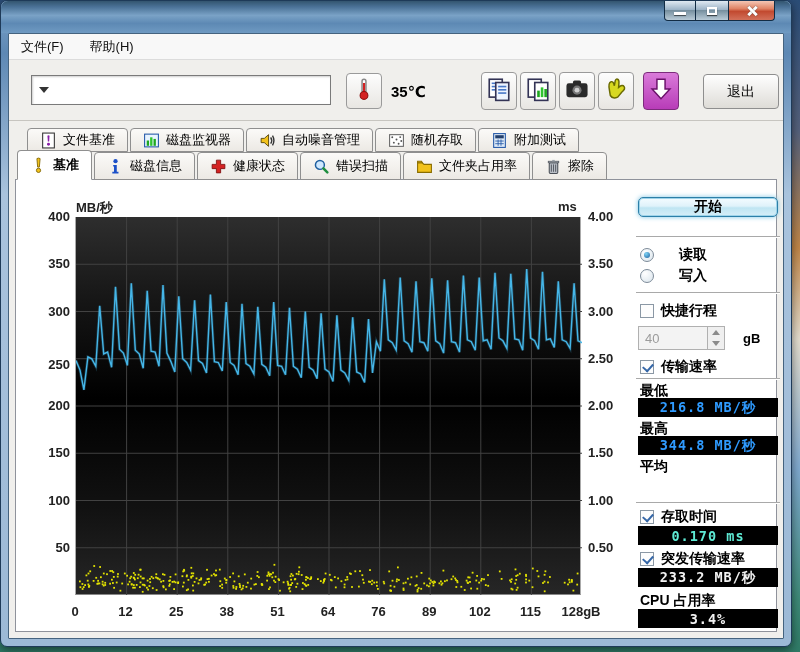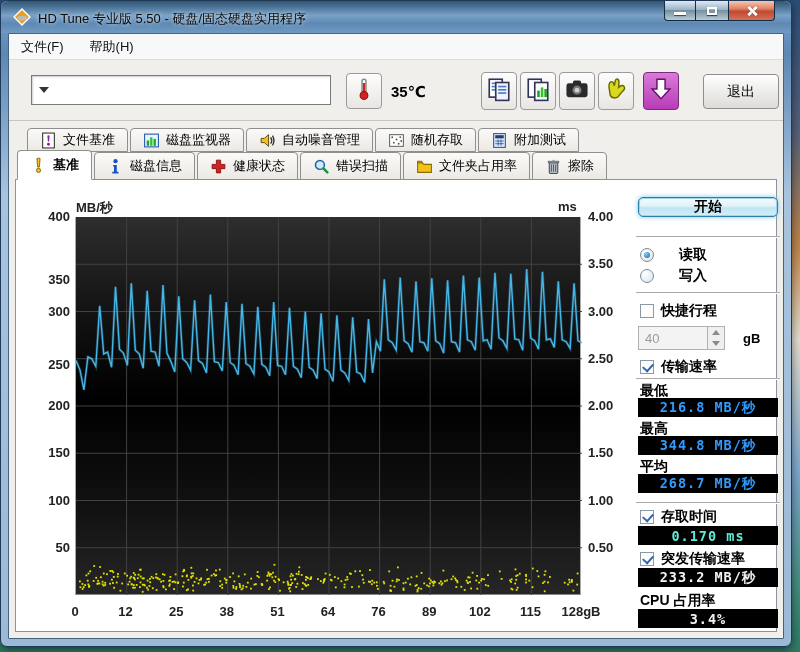--- a/index.html
+++ b/index.html
@@ -122,27 +122,20 @@
   .spin-btns div { flex:1; display:flex; align-items:center; justify-content:center; background:#efefef; }
   .tri-up-s { width:0; height:0; border-left:4px solid transparent; border-right:4px solid transparent; border-bottom:5px solid #8a8a8a; }
   .tri-dn-s { width:0; height:0; border-left:4px solid transparent; border-right:4px solid transparent; border-top:5px solid #8a8a8a; }
   .unit-label { font-size:13px; font-weight:bold; color:#000; margin-left:18px; }
 </style>
 </head>
 <body>
 
 <div class="window">
   <div class="titlebar">
-    <div class="title-left">
-      <span id="app-logo"><svg width="18" height="18" viewBox="0 0 16 16">
-            <rect x="3" y="3" width="10" height="10" transform="rotate(45 8 8)" fill="#e8a020" stroke="#fff" stroke-width="1.2"></rect>
-            <ellipse cx="8" cy="9" rx="4.5" ry="2.2" fill="#b9bec6" opacity=".9"></ellipse>
-          </svg></span>
-      <span class="title-text">HD Tune 专业版 5.50 - 硬盘/固态硬盘实用程序</span>
-    </div>
     <div class="caption">
       <div class="cap-btn cap-min">
           <span class="glyph-min"></span>
         </div>
       <div class="cap-btn cap-max">
           <span class="glyph-max"></span>
         </div>
       <div class="cap-btn cap-close">
           <span class="glyph-x"></span>
         </div>
@@ -752,21 +745,21 @@
             <rect x="122.6" y="362.1" width="1.8" height="1.8" fill="#e3e300"></rect>
             <rect x="247.1" y="361.9" width="1.8" height="1.8" fill="#e3e300"></rect>
             <rect x="50.2" y="357.8" width="1.8" height="1.8" fill="#e3e300"></rect>
             <rect x="391.1" y="365.1" width="1.8" height="1.8" fill="#e3e300"></rect>
             <polyline points="0.0,143.6 4.0,153.1 7.9,172.9 11.9,139.9 15.8,141.8 19.8,149.3 23.7,88.8 27.7,137.0 31.6,135.1 35.6,150.3 39.5,69.9 43.5,132.3 47.4,136.1 51.4,148.4 55.3,66.2 59.3,133.2 63.3,137.0 67.2,151.2 71.2,73.7 75.1,134.2 79.1,135.1 83.0,149.3 87.0,68.0 90.9,136.1 94.9,144.6 98.8,155.0 102.8,79.4 106.7,141.8 110.7,145.5 114.6,153.1 118.6,83.2 122.5,143.6 126.5,146.5 130.5,155.9 134.4,77.5 138.4,144.6 142.3,145.5 146.3,154.0 150.2,85.1 154.2,145.5 158.1,148.4 162.1,157.8 166.0,86.9 170.0,146.5 173.9,149.3 177.9,156.9 181.8,89.8 185.8,147.4 189.8,150.3 193.7,158.8 197.7,85.1 201.6,148.4 205.6,149.3 209.5,157.8 213.5,90.7 217.4,149.3 221.4,152.1 225.3,160.7 229.3,94.5 233.2,150.3 237.2,153.1 241.1,161.6 245.1,96.4 249.0,152.1 253.0,155.0 257.0,164.4 260.9,98.3 264.9,153.1 268.8,155.9 272.8,163.5 276.7,100.2 280.7,155.0 284.6,156.9 288.6,165.4 292.5,102.1 296.5,155.9 300.4,124.7 304.4,134.2 308.3,62.4 312.3,122.8 316.3,125.7 320.2,133.2 324.2,60.5 328.1,123.8 332.1,126.6 336.0,135.1 340.0,64.3 343.9,124.7 347.9,125.7 351.8,134.2 355.8,61.4 359.7,123.8 363.7,126.6 367.6,136.1 371.6,63.3 375.5,124.7 379.5,125.7 383.5,135.1 387.4,58.6 391.4,122.8 395.3,124.7 399.3,133.2 403.2,60.5 407.2,123.8 411.1,122.8 415.1,132.3 419.0,55.8 423.0,121.0 426.9,123.8 430.9,131.4 434.8,56.7 438.8,121.9 442.8,122.8 446.7,133.2 450.7,52.0 454.6,121.0 458.6,123.8 462.5,132.3 466.5,54.8 470.4,122.8 474.4,121.9 478.3,130.4 482.3,64.3 486.2,122.8 490.2,124.7 494.1,131.4 498.1,66.2 502.0,123.8 506.0,125.7" fill="none" stroke="#45b6e8" stroke-width="3" opacity=".22"></polyline>
             <polyline points="0.0,143.6 4.0,153.1 7.9,172.9 11.9,139.9 15.8,141.8 19.8,149.3 23.7,88.8 27.7,137.0 31.6,135.1 35.6,150.3 39.5,69.9 43.5,132.3 47.4,136.1 51.4,148.4 55.3,66.2 59.3,133.2 63.3,137.0 67.2,151.2 71.2,73.7 75.1,134.2 79.1,135.1 83.0,149.3 87.0,68.0 90.9,136.1 94.9,144.6 98.8,155.0 102.8,79.4 106.7,141.8 110.7,145.5 114.6,153.1 118.6,83.2 122.5,143.6 126.5,146.5 130.5,155.9 134.4,77.5 138.4,144.6 142.3,145.5 146.3,154.0 150.2,85.1 154.2,145.5 158.1,148.4 162.1,157.8 166.0,86.9 170.0,146.5 173.9,149.3 177.9,156.9 181.8,89.8 185.8,147.4 189.8,150.3 193.7,158.8 197.7,85.1 201.6,148.4 205.6,149.3 209.5,157.8 213.5,90.7 217.4,149.3 221.4,152.1 225.3,160.7 229.3,94.5 233.2,150.3 237.2,153.1 241.1,161.6 245.1,96.4 249.0,152.1 253.0,155.0 257.0,164.4 260.9,98.3 264.9,153.1 268.8,155.9 272.8,163.5 276.7,100.2 280.7,155.0 284.6,156.9 288.6,165.4 292.5,102.1 296.5,155.9 300.4,124.7 304.4,134.2 308.3,62.4 312.3,122.8 316.3,125.7 320.2,133.2 324.2,60.5 328.1,123.8 332.1,126.6 336.0,135.1 340.0,64.3 343.9,124.7 347.9,125.7 351.8,134.2 355.8,61.4 359.7,123.8 363.7,126.6 367.6,136.1 371.6,63.3 375.5,124.7 379.5,125.7 383.5,135.1 387.4,58.6 391.4,122.8 395.3,124.7 399.3,133.2 403.2,60.5 407.2,123.8 411.1,122.8 415.1,132.3 419.0,55.8 423.0,121.0 426.9,123.8 430.9,131.4 434.8,56.7 438.8,121.9 442.8,122.8 446.7,133.2 450.7,52.0 454.6,121.0 458.6,123.8 462.5,132.3 466.5,54.8 470.4,122.8 474.4,121.9 478.3,130.4 482.3,64.3 486.2,122.8 490.2,124.7 494.1,131.4 498.1,66.2 502.0,123.8 506.0,125.7" fill="none" stroke="#45b6e8" stroke-width="1.4"></polyline>
           </svg>
         </div>
       <div id="axis-labels">
           <div class="ytick" style="left: 16px; top: 29px;">400</div>
-          <div class="ytick" style="left: 16px; top: 76.25px; margin-top: 16px;">350</div>
+          <div class="ytick" style="left: 16px; top: 76.25px;">350</div>
           <div class="ytick" style="left: 16px; top: 123.5px;">300</div>
           <div class="ytick" style="left: 16px; top: 177px; text-align: right;">250</div>
           <div class="ytick" style="left: 16px; top: 218px;">200</div>
           <div class="ytick" style="left: 16px; top: 265.25px;">150</div>
           <div class="ytick" style="left: 16px; top: 312.5px;">100</div>
           <div class="ytick" style="left: 16px; top: 359.75px;">50</div>
           <div class="ytick-r" style="left: 572px; top: 29px;">4.00</div>
           <div class="ytick-r" style="left: 572px; top: 76.25px;">3.50</div>
           <div class="ytick-r" style="left: 572px; top: 123.5px;">3.00</div>
           <div class="ytick-r" style="left: 572px; top: 170.75px;">2.50</div>
@@ -822,21 +815,20 @@
           <span class="checkbox on"></span>
           <span>传输速率</span>
         </div>
         <div class="hsep" style="top:198px;"></div>
 
         <div class="stat-label" style="top:202px;">最低</div>
         <div class="lcd" style="top:218px; color:#2f9bff;">216.8 MB/秒</div>
         <div class="stat-label" style="top:240px;">最高</div>
         <div class="lcd" style="top:256px; color:#2f9bff;">344.8 MB/秒</div>
         <div class="stat-label" style="top:278px;">平均</div>
-        <div class="lcd" style="top:294px; color:#2f9bff;">268.7 MB/秒</div>
         <div class="hsep" style="top:322px;"></div>
 
         <div class="check-row" style="top:328px;">
           <span class="checkbox on"></span>
           <span>存取时间</span>
         </div>
         <div class="lcd" style="top:346px; color:#5eead4;">0.170 ms</div>
 
         <div class="check-row" style="top:370px;">
           <span class="checkbox on"></span>

